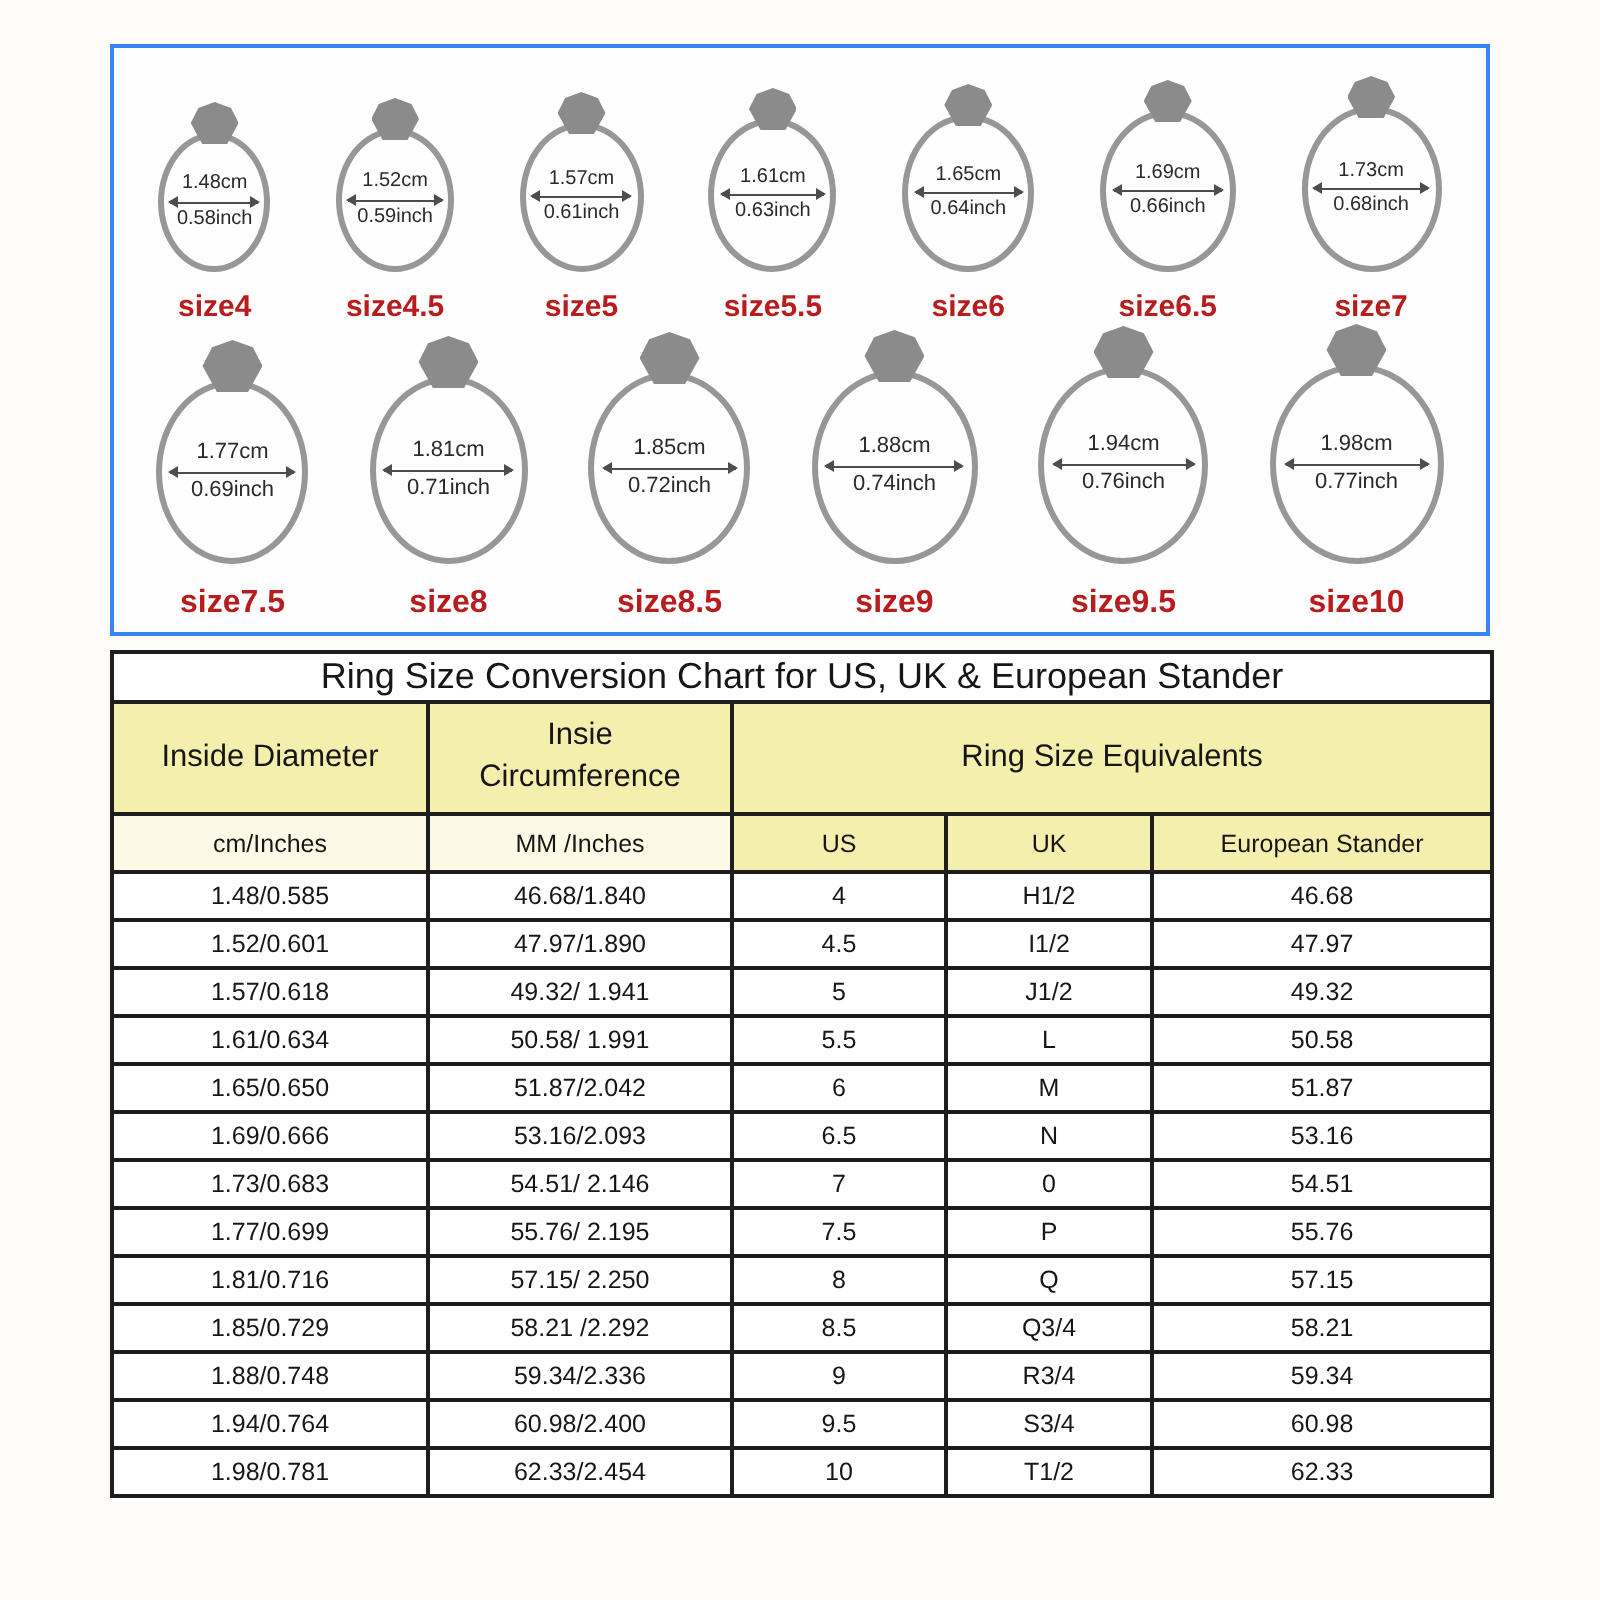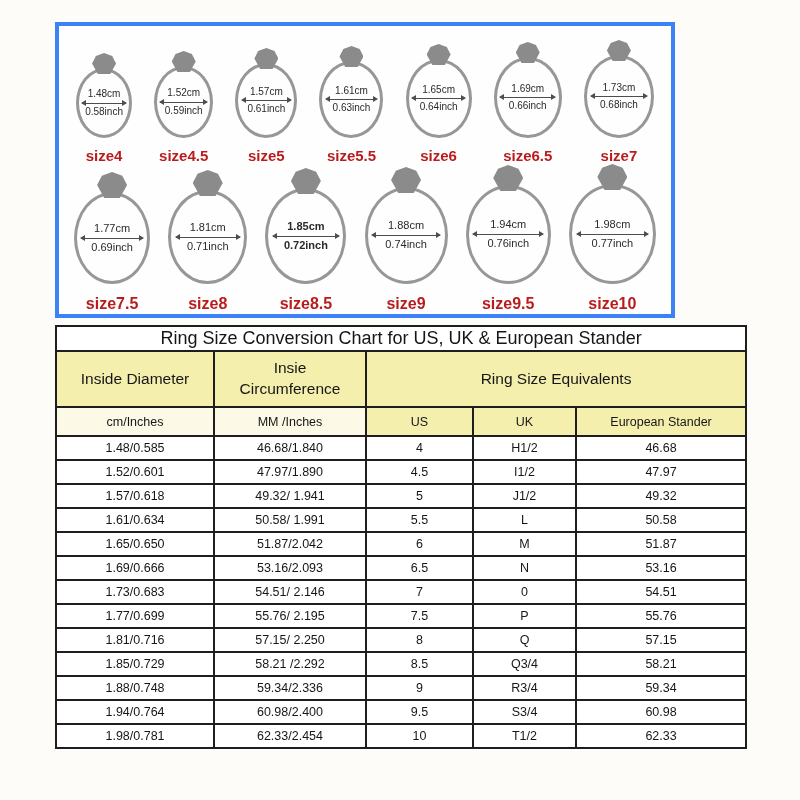--- a/index.html
+++ b/index.html
@@ -7,22 +7,22 @@
   body {
     background:#fdfcf8;
     font-family:"Liberation Sans", sans-serif;
     color:#1f1f1f;
     position:relative;
   }
 
   
   .ring-box {
     position:absolute; left:55px; top:22px;
-    width:620px; height:296px;
-    border:4px solid #3b82f6;
+    width:690px; height:296px;
+    border:2px solid #3b82f6;
     background:#fefefe;
     display:flex; flex-direction:column; justify-content:space-between;
     padding:14px 6px 12px;
   }
   .ring-row { display:flex; justify-content:space-around; align-items:flex-end; }
   .ring-item { display:flex; flex-direction:column; align-items:center; }
   .gem {
     background:#8b8b8b;
     clip-path:polygon(50% 0%, 84% 14%, 100% 50%, 76% 100%, 24% 100%, 0% 50%, 16% 14%);
     margin-bottom:-6px; position:relative; z-index:2;
@@ -50,21 +50,21 @@
   
   .row1 .ring-item:nth-child(1) .band { width:56px; height:70px; }
   .row1 .ring-item:nth-child(2) .band { width:59px; height:72px; }
   .row1 .ring-item:nth-child(3) .band { width:62px; height:75px; }
   .row1 .ring-item:nth-child(4) .band { width:64px; height:77px; }
   .row1 .ring-item:nth-child(5) .band { width:66px; height:79px; }
   .row1 .ring-item:nth-child(6) .band { width:68px; height:81px; }
   .row1 .ring-item:nth-child(7) .band { width:70px; height:83px;justify-content:center; }
   .row2 .ring-item:nth-child(1) .band { width:76px; height:92px; }
   .row2 .ring-item:nth-child(2) .band { width:79px; height:94px; }
-  .row2 .ring-item:nth-child(3) .band { width:81px; height:96px;font-weight:bold; }
+  .row2 .ring-item:nth-child(3) .band { width:81px; height:96px; }
   .row2 .ring-item:nth-child(4) .band { width:83px; height:97px; }
   .row2 .ring-item:nth-child(5) .band { width:85px; height:99px; }
   .row2 .ring-item:nth-child(6) .band { width:87px; height:100px; }
 
   
   .conv-table {
     position:absolute; left:55px; top:325px; width:690px;
     border-collapse:collapse; table-layout:fixed;
   }
   .conv-table td {

